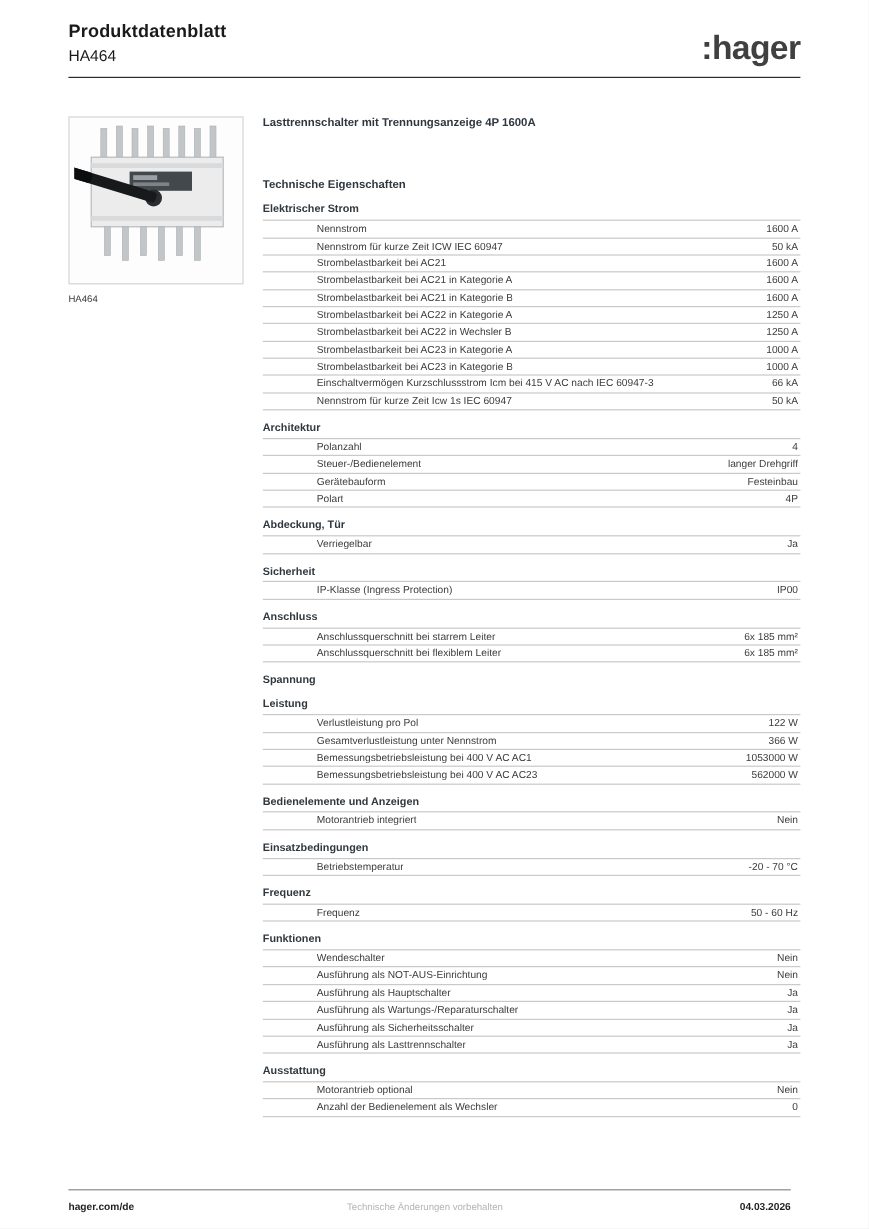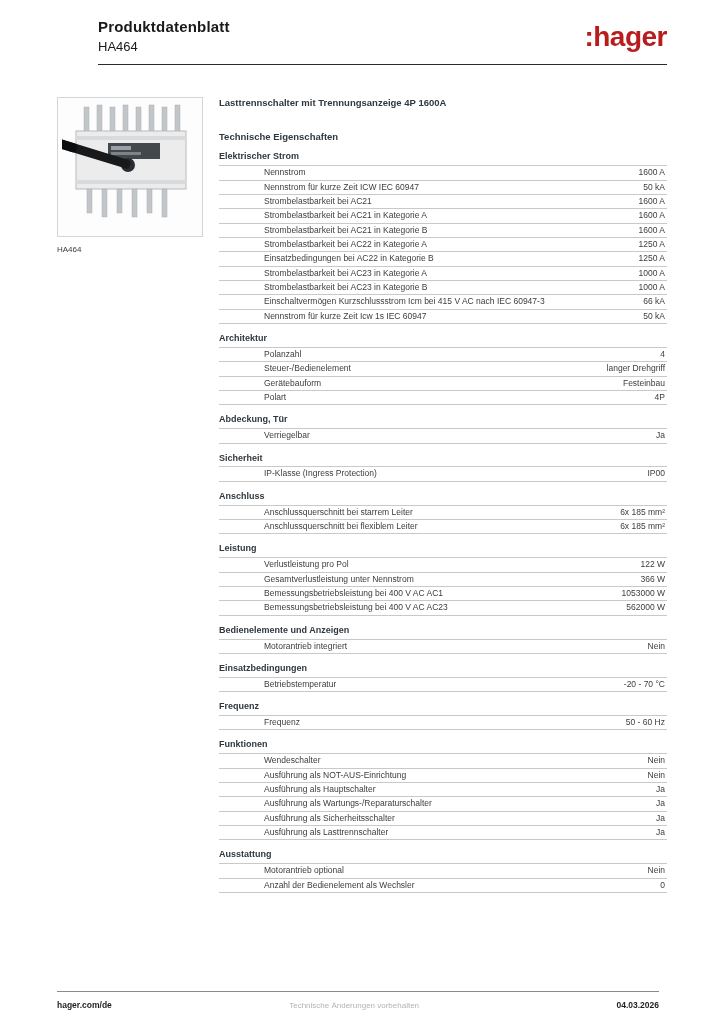--- a/index.html
+++ b/index.html
@@ -4,40 +4,40 @@
 <style>
   * { margin:0; padding:0; box-sizing:border-box; }
   html,body { background:#e9e9e9; }
   body { font-family:"Liberation Sans", sans-serif; }
   .page {
     width:724px; height:1024px; background:#ffffff; position:relative;
     margin:0 auto; padding:18px 57px 0 57px; overflow:hidden;
   }
   
   .header {
-    display:flex; justify-content:space-between; align-items:center;
-    padding-bottom:10px; border-bottom:1px solid #2b2b2b;margin-left:41px;
+    display:flex; justify-content:space-between; align-items:flex-end;
+    padding-bottom:10px; border-bottom:1px solid #2b2b2b;
   }
   .doc-title { font-size:15px; font-weight:bold; color:#1a1a1a; letter-spacing:.2px; }
   .doc-subtitle { font-size:13px; color:#1a1a1a; margin-top:4px; }
   .logo {
     font-size:28px; font-weight:bold; letter-spacing:-.5px; line-height:1;
     margin-top:2px;
   }
   
   .main { display:flex; gap:16px; margin-top:32px; }
   .left-col { width:146px; flex:0 0 146px; }
   .image-box {
     width:146px; height:140px; border:1px solid #d4d4d4; background:#fdfdfd;
     display:flex; align-items:center; justify-content:center; padding:4px;
   }
   .image-caption { font-size:8px; color:#3a3a3a; margin-top:8px; }
   .right-col { flex:1; min-width:0; }
   .product-title { font-size:9.5px; font-weight:bold; color:#30383f; line-height:1.2; }
-  .tech-heading { font-size:9.5px; font-weight:bold; color:#30383f; margin-top:23px; }
+  .tech-heading { font-size:9.5px; font-weight:bold; color:#30383f; margin-top:41px; }
   .section-title { font-size:9px; font-weight:bold; color:#30383f; line-height:1.1; margin:10px 0 3px 0; }
   .spec-section .rows { border-bottom:1px solid #c9c9c9; }
   .spec-row {
     display:flex; justify-content:space-between; align-items:baseline; gap:10px;
     border-top:1px solid #c9c9c9; padding:2px 2px; font-size:8.5px; line-height:1.1; color:#3c3c3c;
   }
   .spec-row .label { text-align:left; white-space:nowrap; overflow:hidden;padding-left:43px; }
   .spec-row .value { text-align:right; white-space:nowrap; }
   
   .footer {
@@ -52,21 +52,21 @@
 </head>
 <body>
 
 <div class="page">
 
   <div class="header">
     <div>
       <div class="doc-title">Produktdatenblatt</div>
       <div class="doc-subtitle">HA464</div>
     </div>
-    <div class="logo" style="color: #b91c1c;">:hager</div>
+    <div class="logo" style="color: #404040;">:hager</div>
   </div>
 
   <div class="main">
 
     <div class="left-col">
       <div class="image-box">
         <svg width="136" height="128" viewBox="0 0 136 128" aria-hidden="true">
 
           <g fill="#c3c6c9" stroke="#aab0b4" stroke-width="0.5">
             <rect x="22" y="4" width="5" height="26"></rect>
@@ -139,21 +139,21 @@
     <span class="label">Strombelastbarkeit bei AC21 in Kategorie B</span>
     <span class="value">1600 A</span>
   </div>
 
   <div class="spec-row">
     <span class="label">Strombelastbarkeit bei AC22 in Kategorie A</span>
     <span class="value">1250 A</span>
   </div>
 
   <div class="spec-row">
-    <span class="label">Einsatzbedingungen bei AC22 in Kategorie B</span>
+    <span class="label">Strombelastbarkeit bei AC22 in Wechsler B</span>
     <span class="value">1250 A</span>
   </div>
 
   <div class="spec-row">
     <span class="label">Strombelastbarkeit bei AC23 in Kategorie A</span>
     <span class="value">1000 A</span>
   </div>
 
   <div class="spec-row">
     <span class="label">Strombelastbarkeit bei AC23 in Kategorie B</span>
@@ -226,20 +226,21 @@
   </div>
 
   <div class="spec-row">
     <span class="label">Anschlussquerschnitt bei flexiblem Leiter</span>
     <span class="value">6x 185 mm²</span>
   </div>
 </div>
   </div>
 
   <div class="spec-section">
+    <div class="section-title">Spannung</div>
   </div>
 
   <div class="spec-section">
     <div class="section-title">Leistung</div>
     <div class="rows">
   <div class="spec-row">
     <span class="label">Verlustleistung pro Pol</span>
     <span class="value">122 W</span>
   </div>
 

